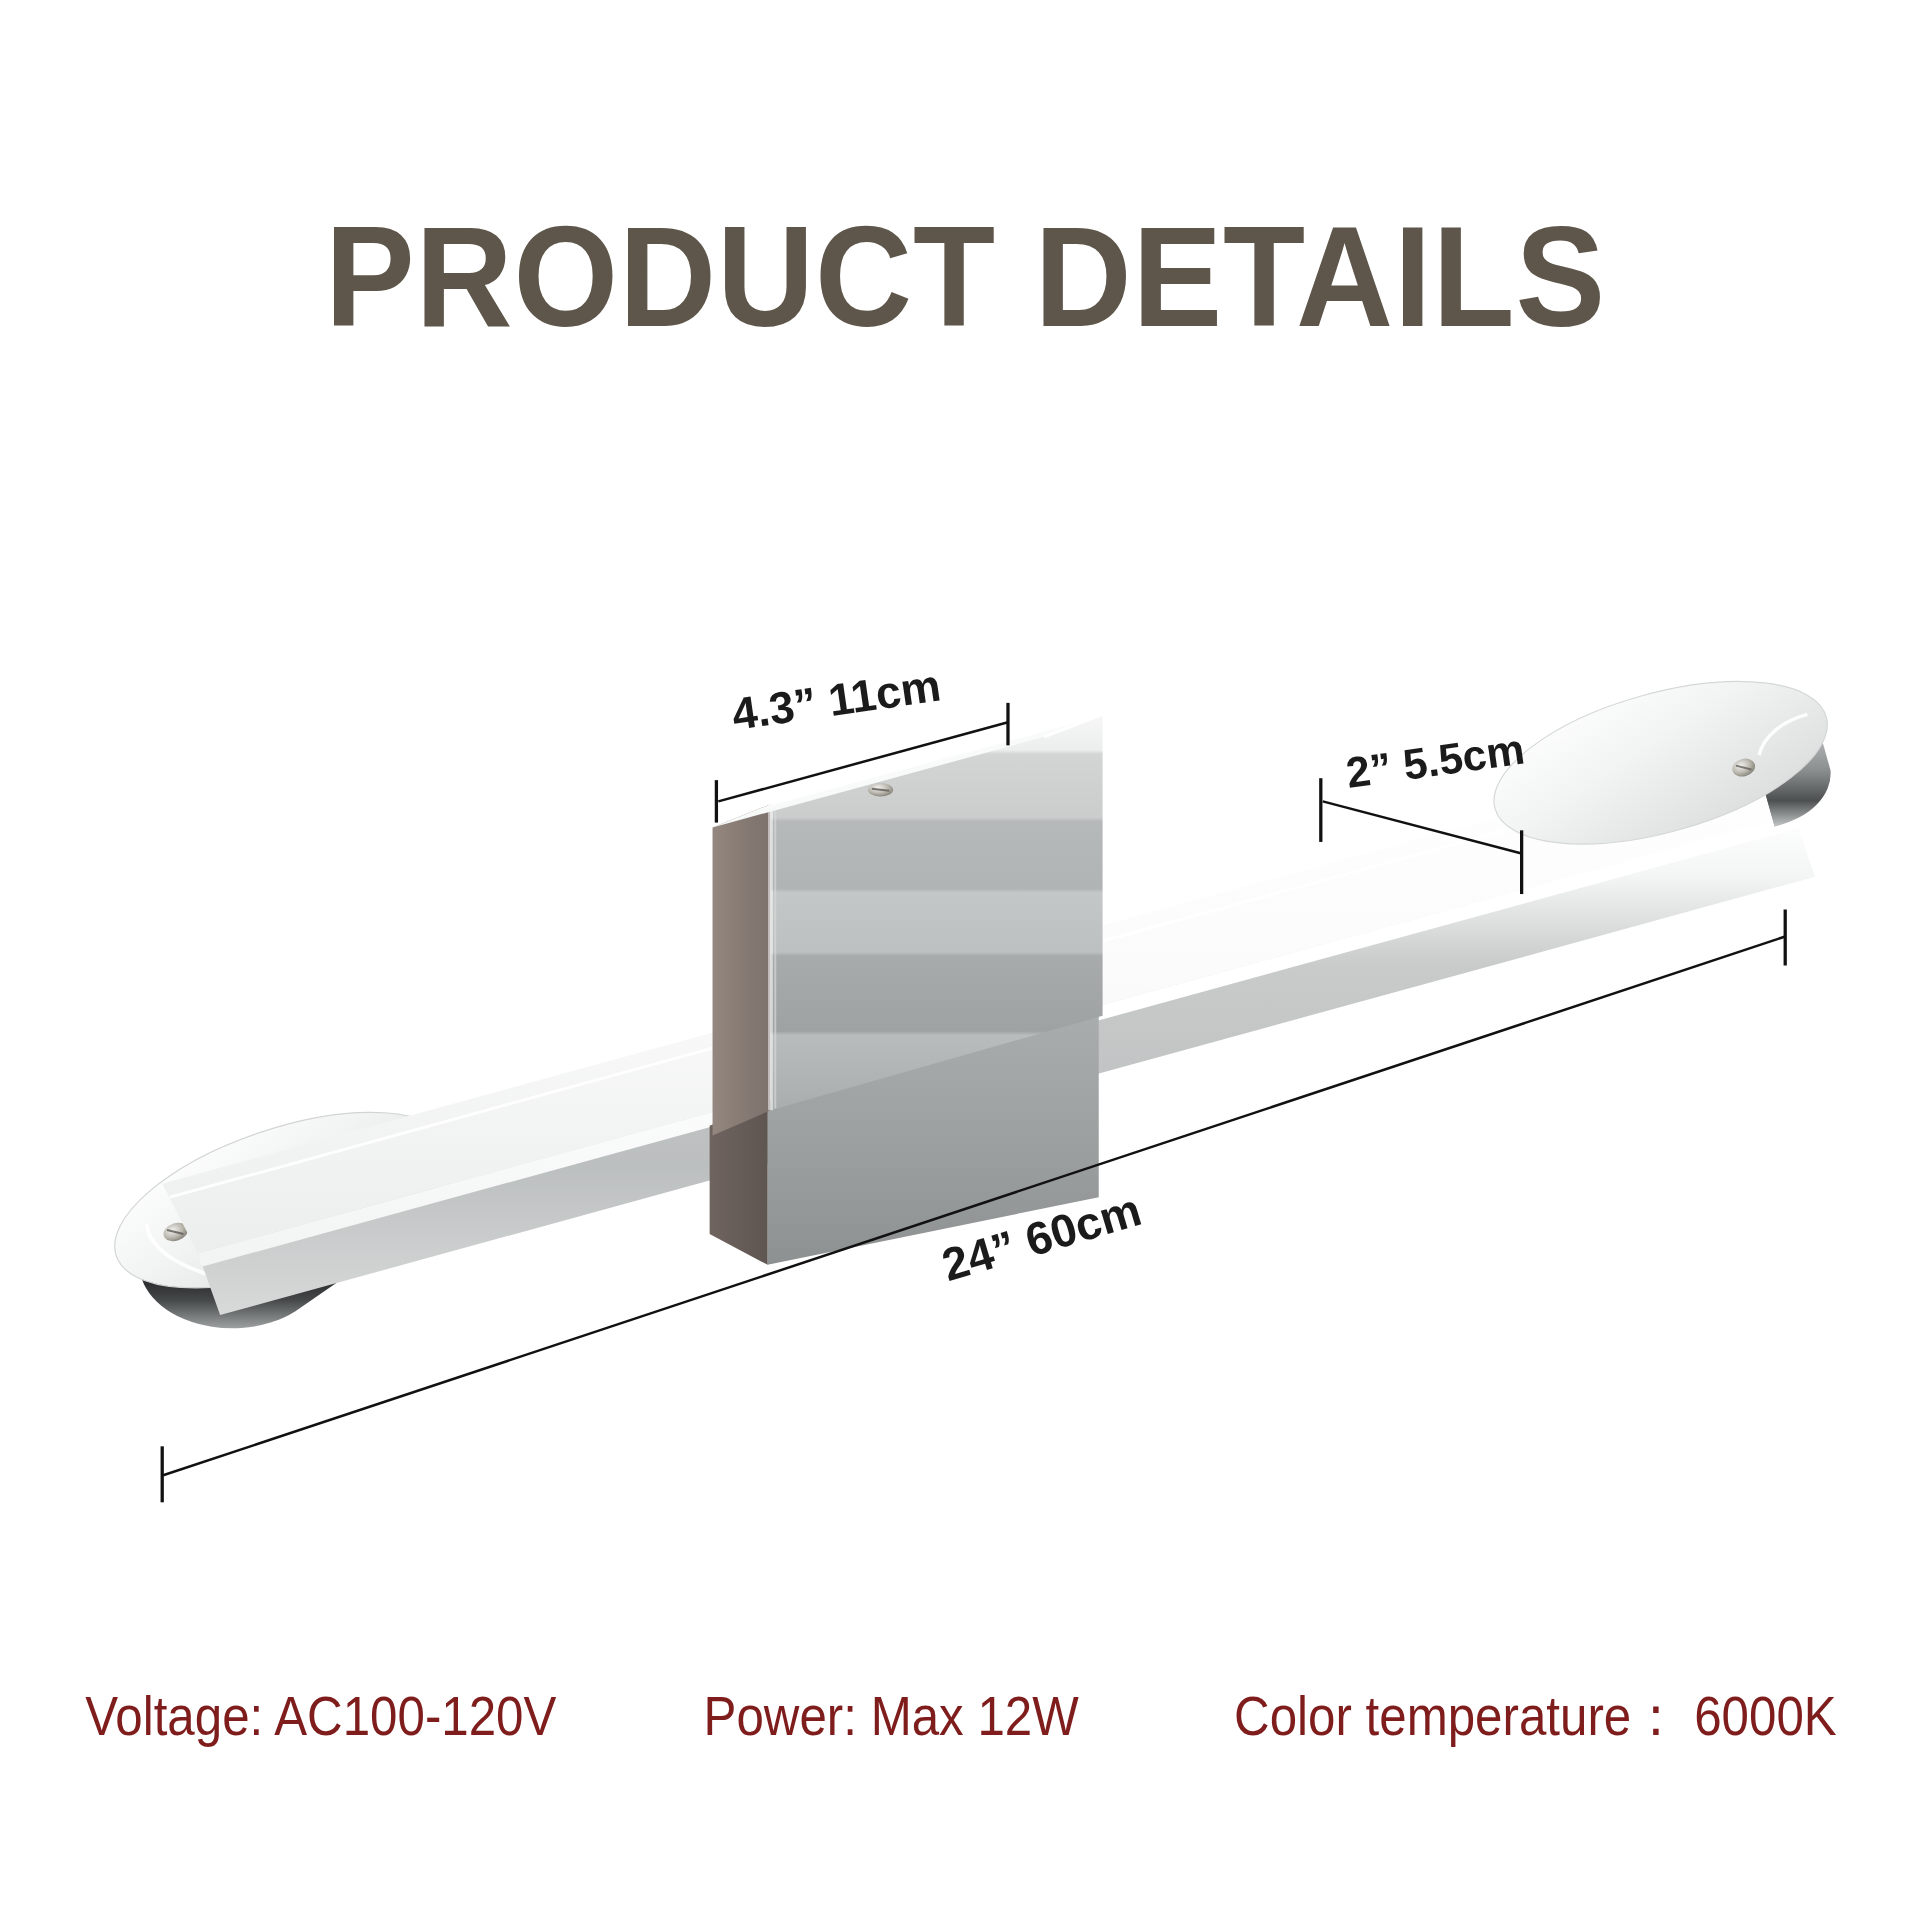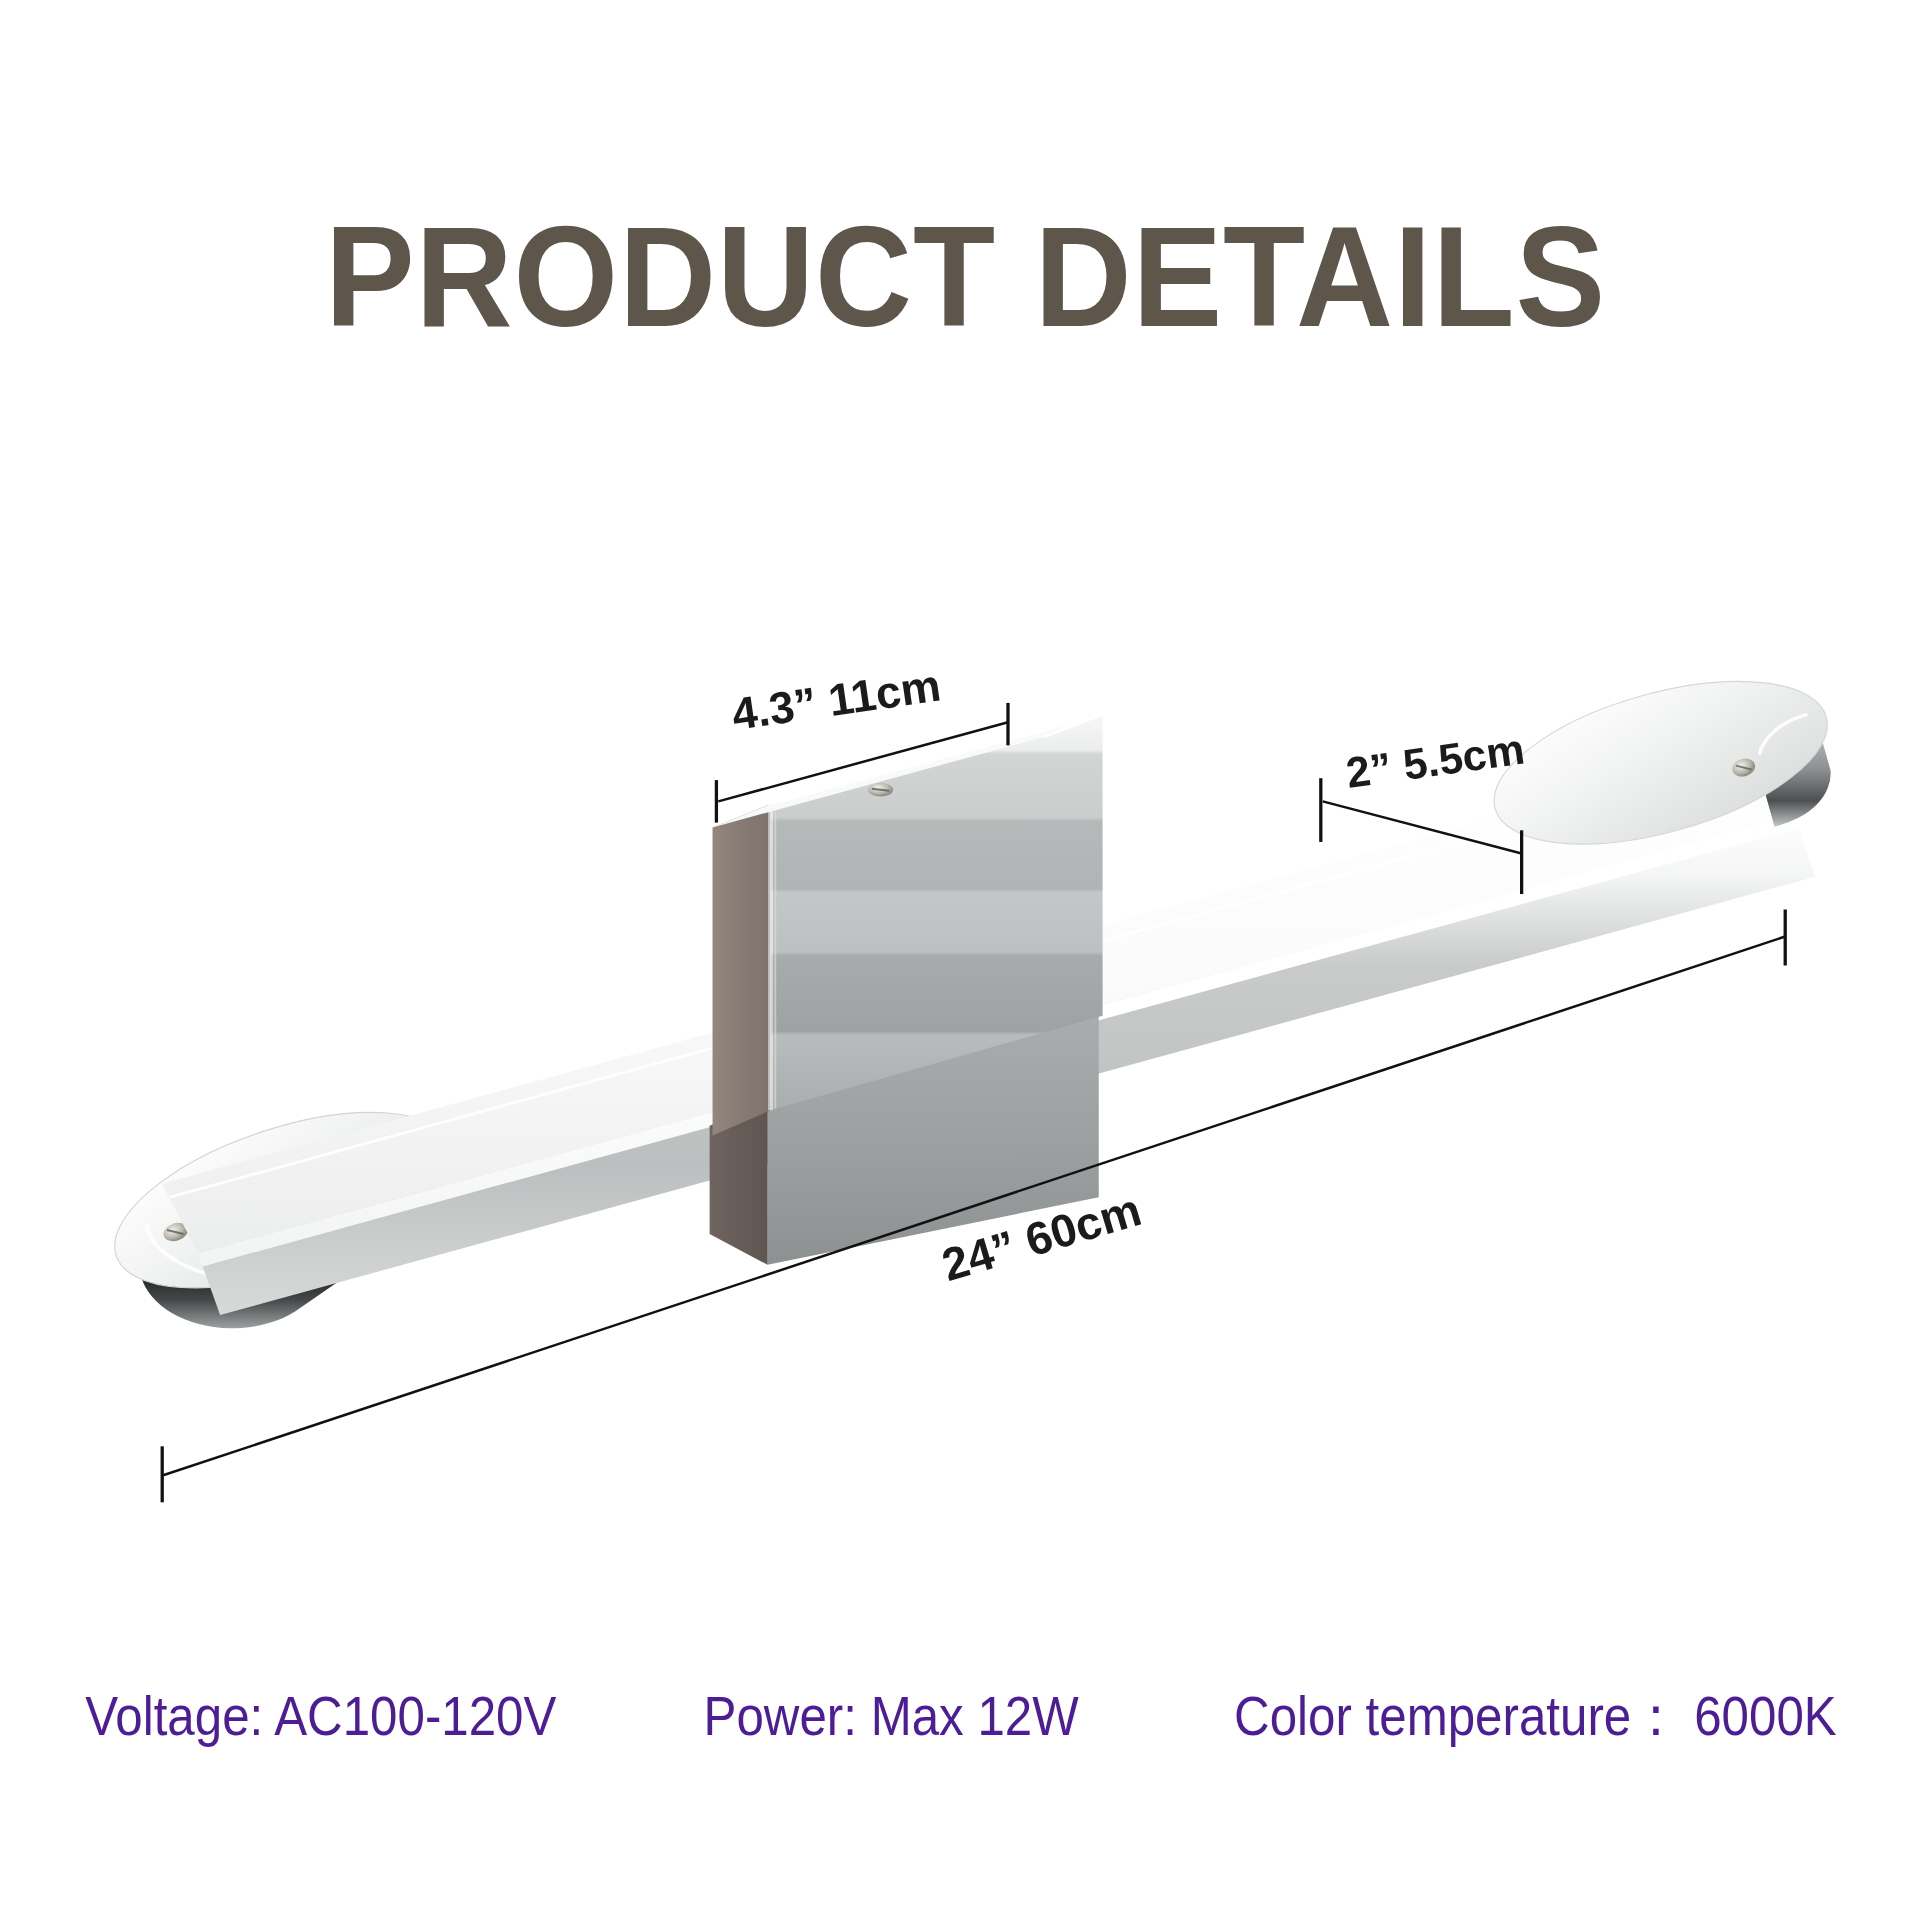--- a/index.html
+++ b/index.html
@@ -71,21 +71,21 @@
     left:116px; top:1682px;
     width:1699px;
     display:flex;
     align-items:baseline;
     justify-content:center;
     gap:89px;
     font-family:"Liberation Sans", sans-serif;
     font-weight:300;
     font-size:56px;
     line-height:68px;
-    color:#4c1d95;
+    color:#7f1d1d;
     white-space:nowrap;
   }
   .spec-item {
     transform:scaleX(0.88);
     transform-origin:center center;
     font-weight:400;
   }
 </style>
 </head>
 <body>

